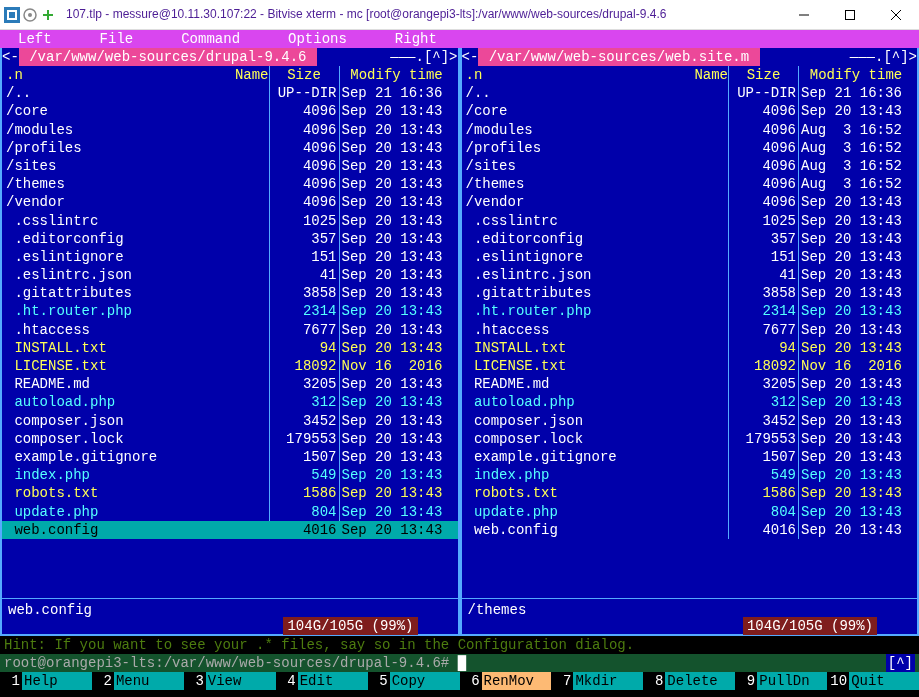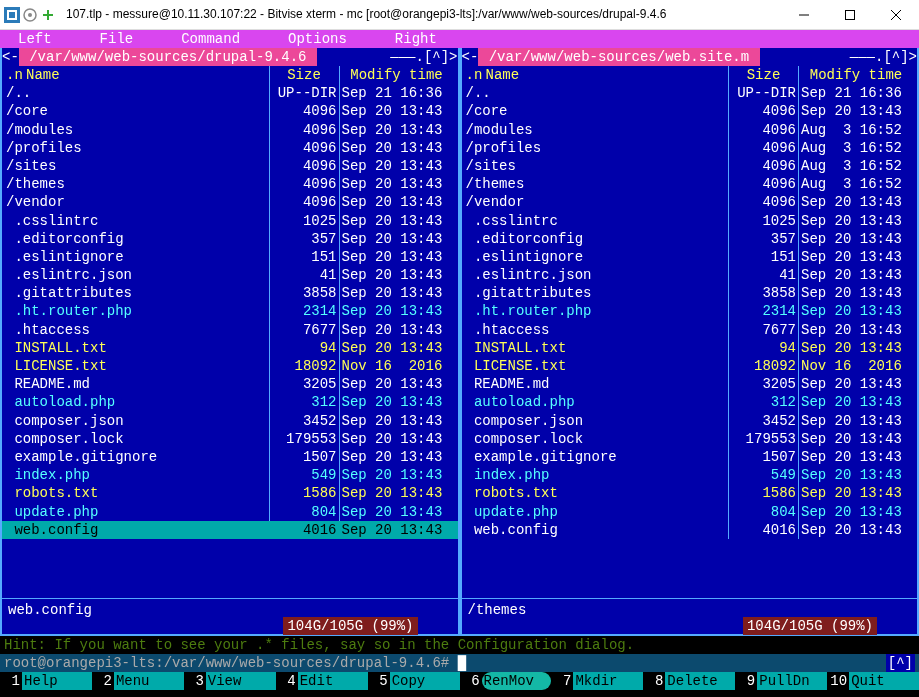--- a/index.html
+++ b/index.html
@@ -21,21 +21,21 @@
     font-family: "Segoe UI", sans-serif;
     font-size: 12px;
   }
   .titlebar-icons {
     display: flex;
     align-items: center;
     padding: 0 4px;
     gap: 2px;
   }
   .titlebar-icon { width: 16px; height: 16px; display: inline-flex; align-items: center; justify-content: center; }
-  .titlebar-title { flex: 1; padding-left: 6px; color: #000000; white-space: nowrap; overflow: hidden; }
+  .titlebar-title { flex: 1; padding-left: 6px; color: #4c1d95; white-space: nowrap; overflow: hidden; }
   .win-controls { display: flex; }
   .win-btn { width: 46px; height: 30px; display: flex; align-items: center; justify-content: center; color: #000; }
 
   .menubar {
     background: #d946ef;
     color: #fff;
     display: flex;
     padding: 0 18px;
     height: 18px;
     align-items: center;
@@ -68,21 +68,21 @@
     color: #fff;
     padding: 0 2px;
   }
   .panel-header .sort { color: #fff; }
   .col-headers {
     display: flex;
     color: #ffff55;
     border-bottom: none;
     padding: 0 4px;
   }
-  .col-name { flex: 1; text-align: left; font-family: Liberation Mono, monospace; }
+  .col-name { flex: 1; text-align: right; font-family: Liberation Mono, monospace; }
   .col-size { width: 70px; text-align: center; border-left: 1px solid #55aaff; }
   .col-mod { width: 115px; text-align: center; border-left: 1px solid #55aaff; }
   .file-list { flex: 1; overflow: hidden; }
   .row {
     display: flex;
     padding: 0 4px;
     color: #fff;
     white-space: pre;
   }
   .row .name { flex: 1; overflow: hidden; }
@@ -109,39 +109,39 @@
   }
 
   .hint-line {
     background: #000;
     color: #4d7c0f;
     padding: 0 4px;
     height: 18px;
     white-space: pre;
   }
   .prompt-line {
-    background: #0c4a6e;
+    background: #14532d;
     color: #aaaaaa;
     padding: 0 4px;
     height: 18px;
     display: flex;
     justify-content: space-between;
   }
   .prompt-line .caret { color: #fff; }
   .prompt-line .scroll-ind { background: #0000aa; color: #fff; padding: 0 2px;}
 
   .fkeys {
     display: flex;
     height: 18px;
     background: #000;
   }
   .fkey { flex: 1; display: flex; }
   .fkey .num { color: #fff; background: #000; padding: 0 2px; text-align: right; width: 22px;}
   .fkey .label { flex: 1; background: #00aaaa; color: #000; padding: 0 2px; }
-  .fkey.highlight .label { background: #14b8a6; color: #000; border-radius: 9px; }
+  .fkey.highlight .label { background: #fdba74; color: #000; }
 </style>
 </head>
 <body>
 
 <div class="titlebar">
   <div class="titlebar-icons">
     <span class="titlebar-icon">
       <svg width="16" height="16">
           <rect width="16" height="16" fill="#2b7bb9"></rect>
           <rect x="3" y="3" width="10" height="10" fill="#fff"></rect>

